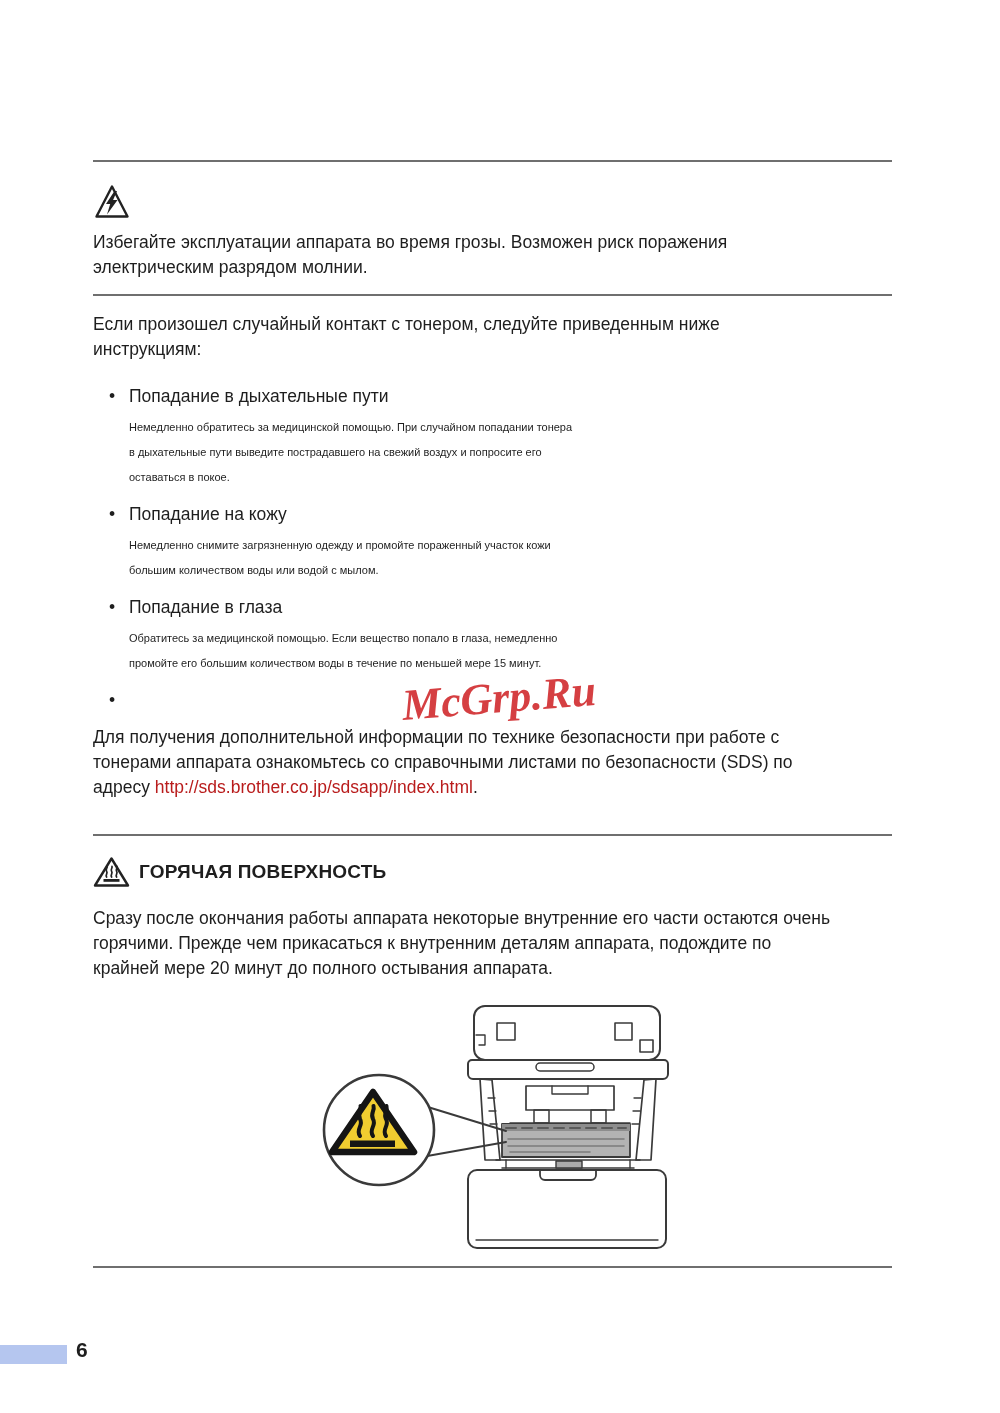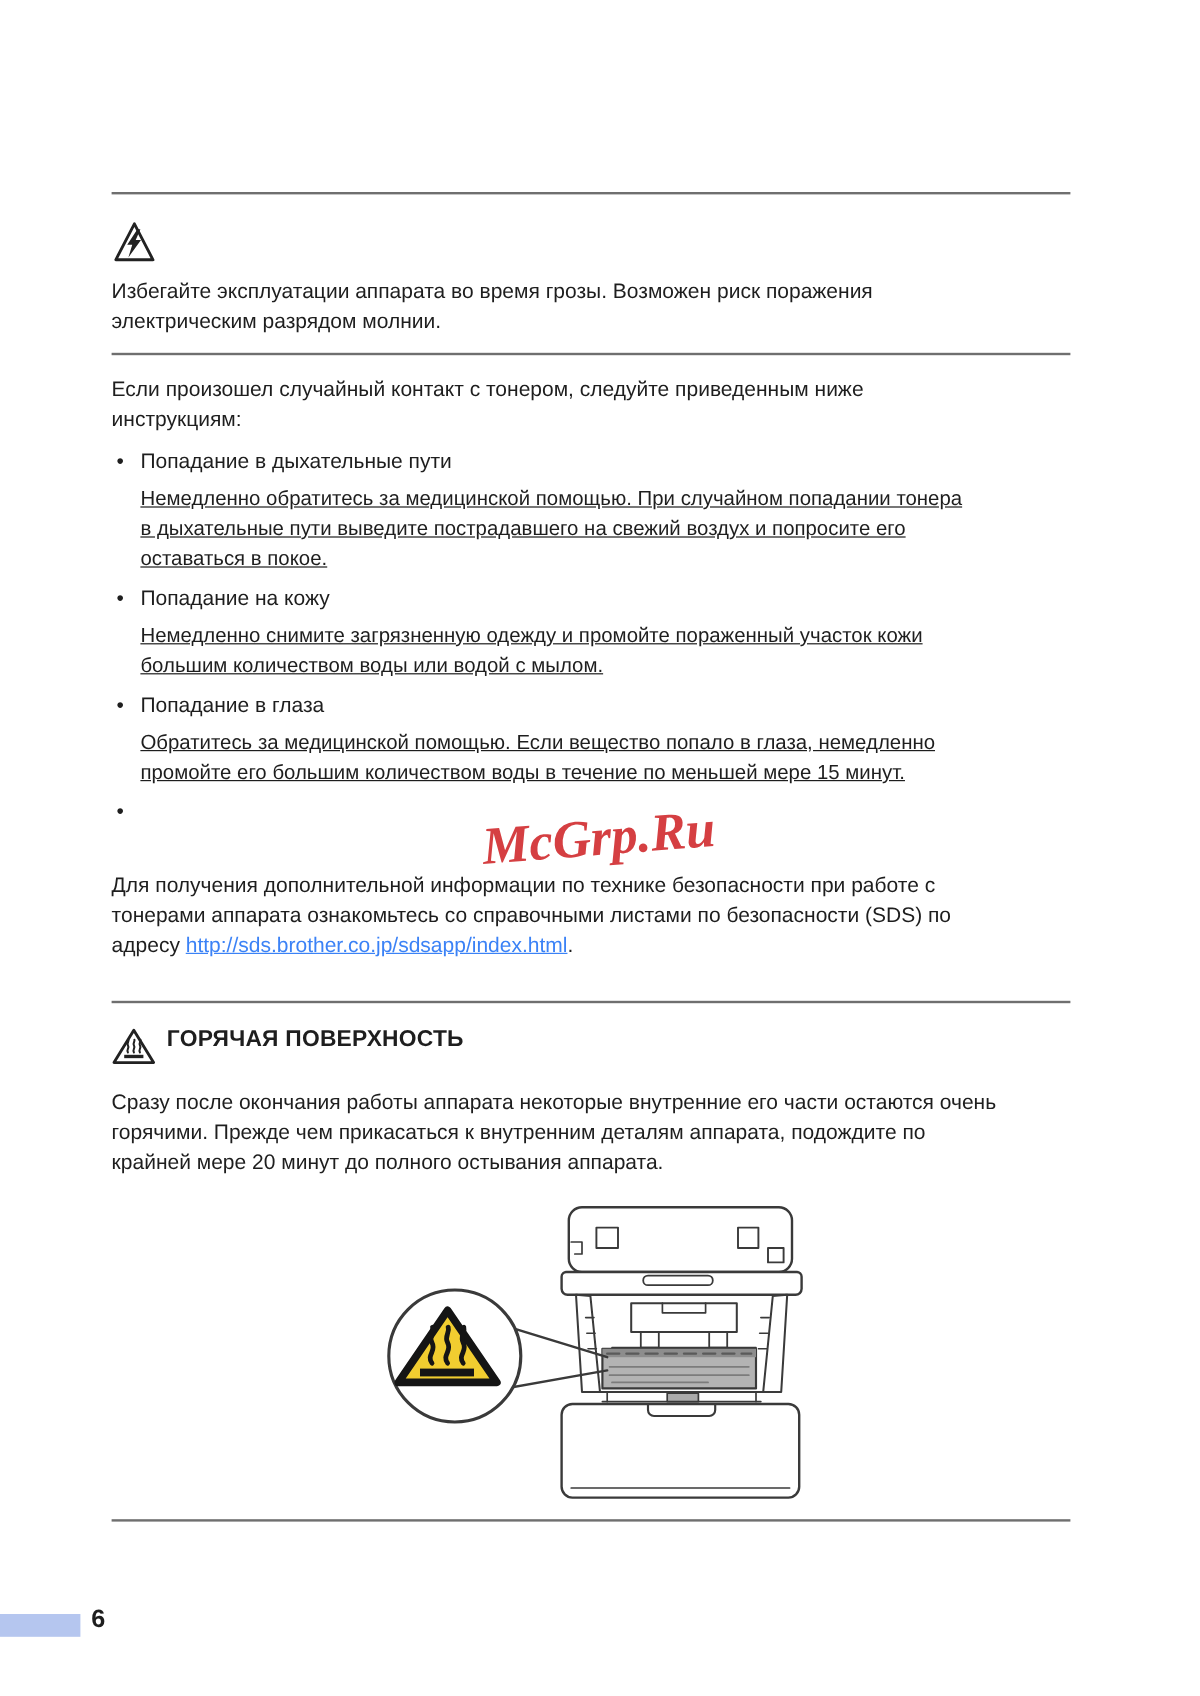--- a/index.html
+++ b/index.html
@@ -3,26 +3,26 @@
 <meta charset="utf-8">
 <style>
   html,body{margin:0;padding:0;background:#ffffff;}
   #page{
     position:relative;width:892px;height:1413px;background:#ffffff;overflow:hidden;
     font-family:"Liberation Sans","DejaVu Sans",sans-serif;color:#1e1e1e;
   }
   .rule{position:absolute;left:93px;width:808px;height:2px;background:#6f6f6f;}
   .para{position:absolute;left:93px;width:900px;font-size:17.5px;line-height:25px;margin:0;white-space:pre-line;}
   .list{position:absolute;left:93px;width:900px;margin:0;padding:0;list-style:none;}
-  .list li{position:relative;padding-left:24px;margin:0;}
+  .list li{position:relative;padding-left:24px;margin:12px;}
   .list li::before{content:"\2022";position:absolute;left:4px;top:0;font-size:17.5px;line-height:25px;color:#1e1e1e;}
   .item-title{font-size:17.5px;line-height:25px;margin:0 0 6px 0;}
-  .item-body{font-size:17px;line-height:25px;margin:0 0 8px 0;white-space:pre-line;text-decoration:underline;}
-  .doc-link{color:#3b82f6;text-decoration:underline;cursor:pointer;}
-  .hot-heading{position:absolute;left:93px;top:856px;display:flex;align-items:flex-start;gap:9px;}
+  .item-body{font-size:11px;line-height:25px;margin:0 0 8px 0;white-space:pre-line;}
+  .doc-link{color:#b91c1c;cursor:pointer;}
+  .hot-heading{position:absolute;left:93px;top:856px;display:flex;align-items:center;gap:9px;}
   .hot-heading .title{font-size:19px;font-weight:bold;letter-spacing:0.2px;}
   .watermark{
     position:absolute;left:402px;top:680px;font-family:"Liberation Serif","DejaVu Serif",serif;
     font-style:italic;font-weight:bold;font-size:44px;opacity:0.9;
     transform:rotate(-4.5deg);transform-origin:left center;pointer-events:none;white-space:nowrap;
   }
   .illustration{position:absolute;left:300px;top:1002px;width:400px;height:252px;}
   .footer-accent{position:absolute;left:0;top:1345px;width:67px;height:19px;}
   .page-number{position:absolute;left:76px;top:1338px;font-size:21px;font-weight:bold;}
   .icon-abs{position:absolute;}

